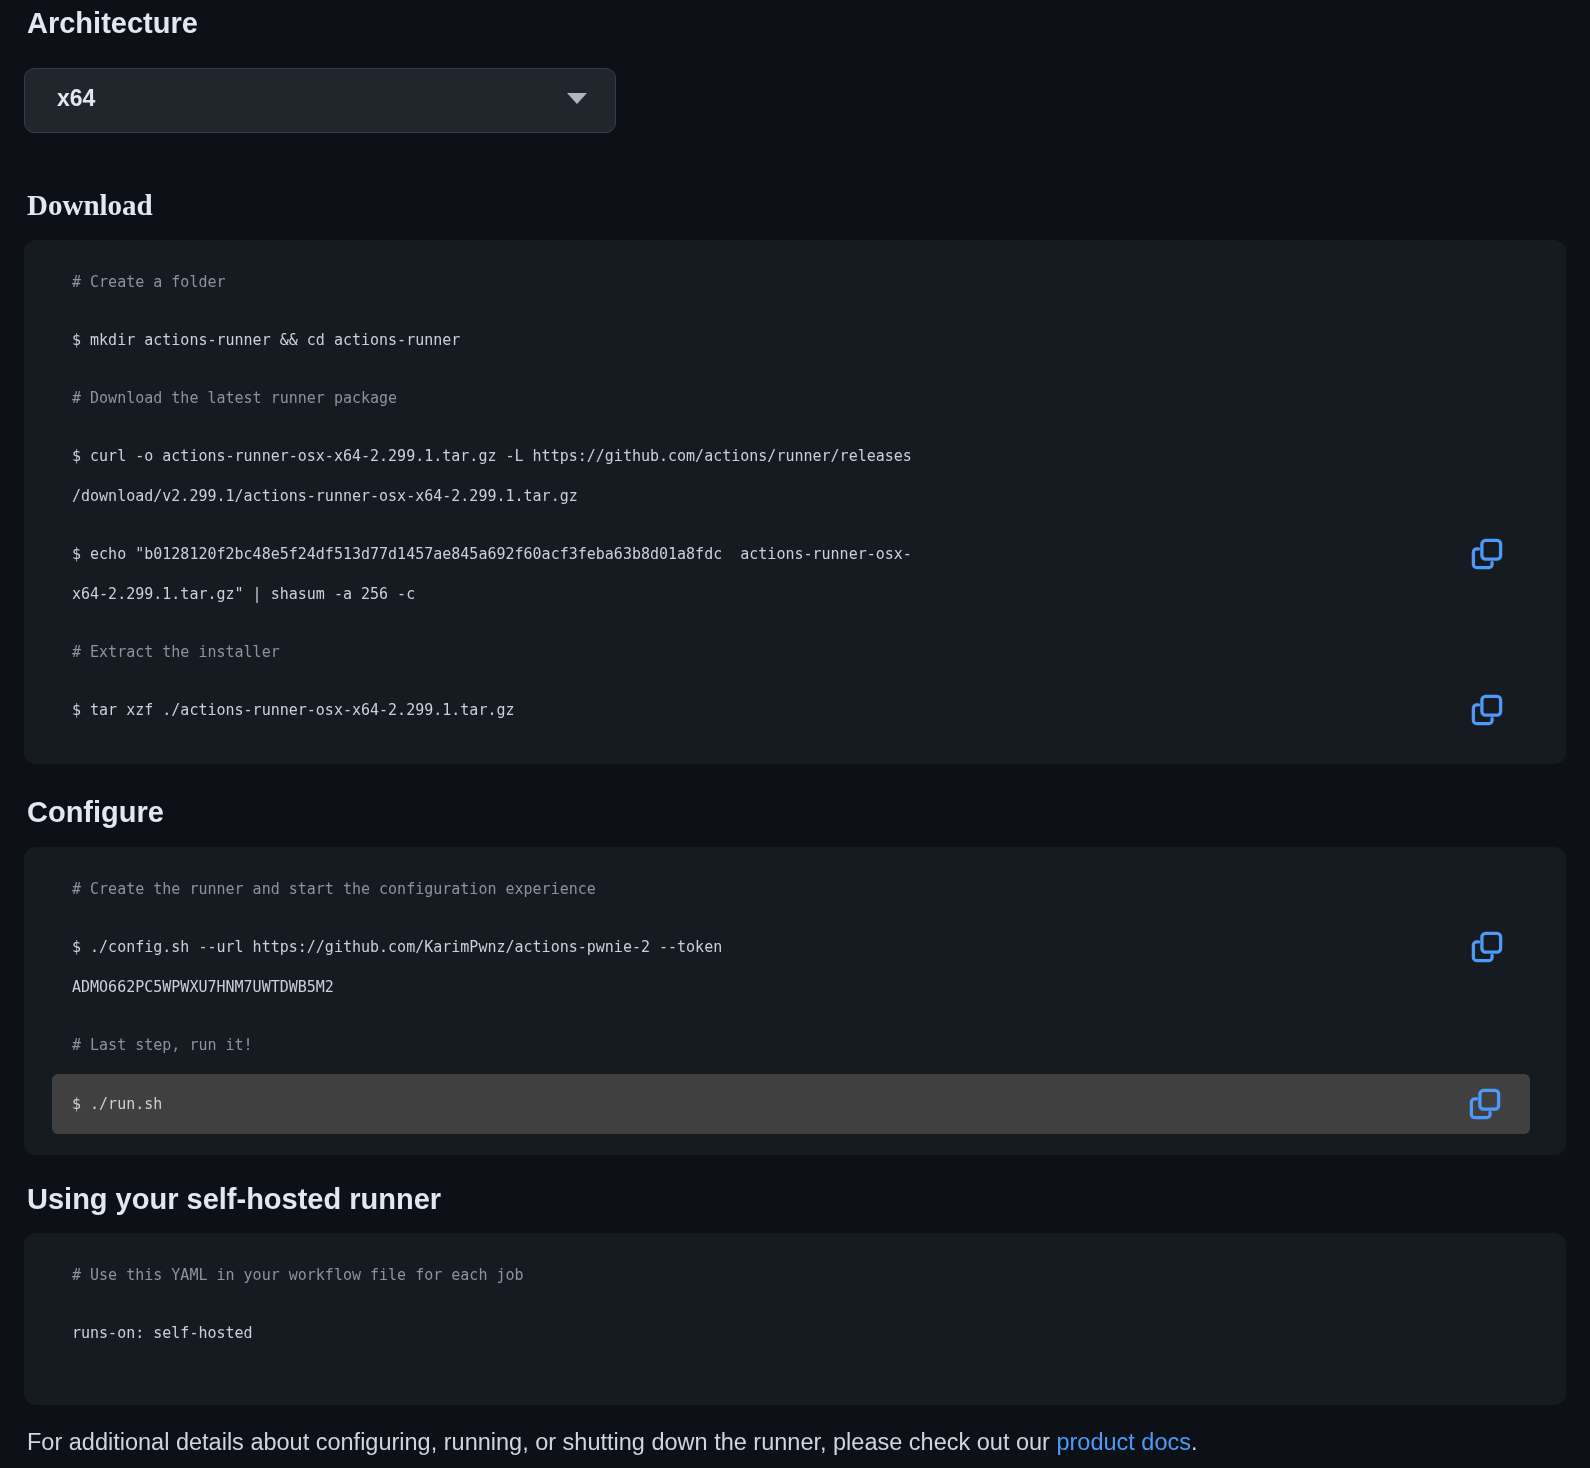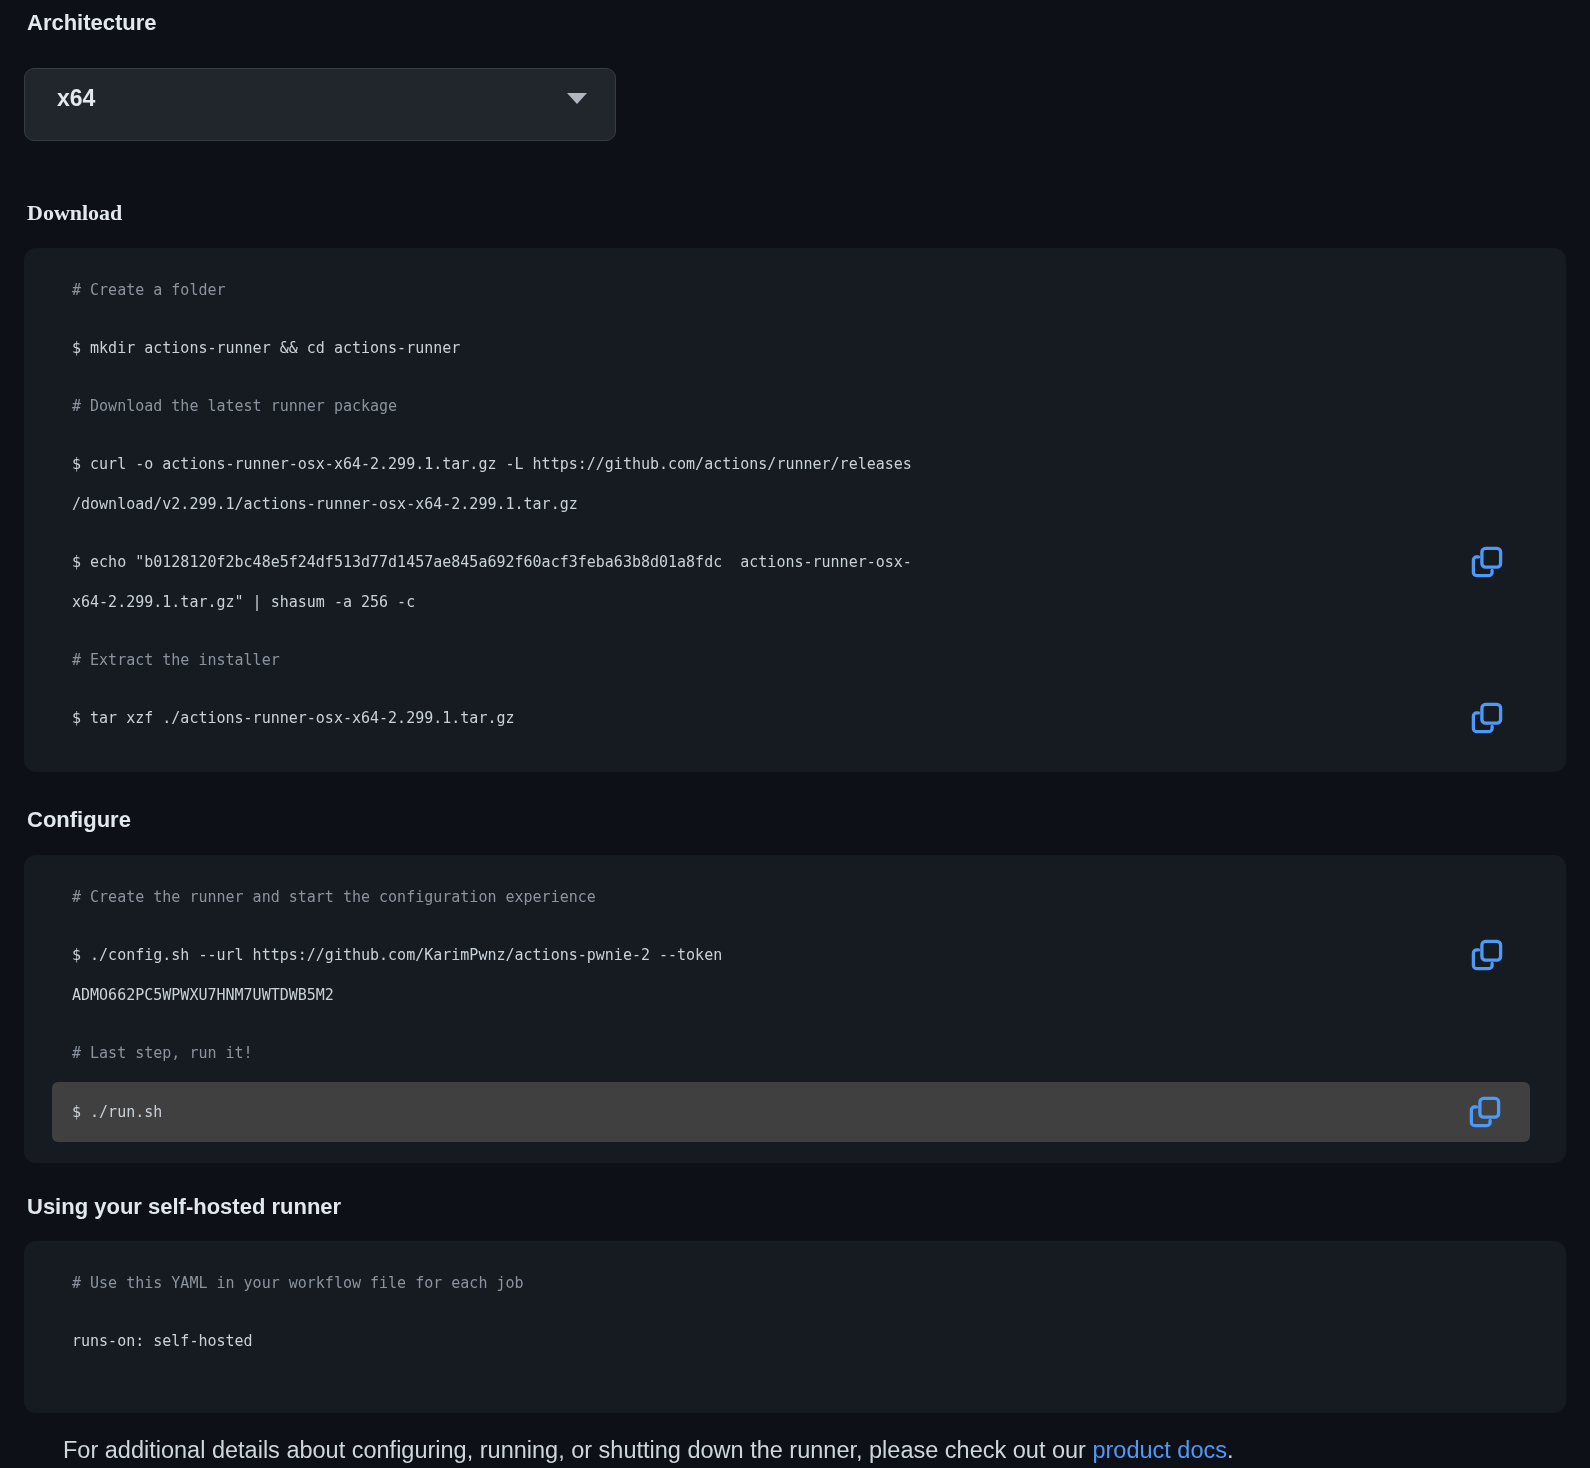--- a/index.html
+++ b/index.html
@@ -1,49 +1,49 @@
 <!DOCTYPE html>
 <html><head>
 <meta charset="utf-8">
 <style>
   html,body{margin:0;padding:0;background:#0d1117;}
   body{width:1590px;height:1468px;overflow:hidden;
        font-family:"Liberation Sans",sans-serif;-webkit-font-smoothing:antialiased;}
   .page{padding:8px 24px 0;}
 
-  .section-heading{margin:0;font-size:22px;line-height:30px;font-weight:700;color:#e1e8ef;padding-left:3px;}
+  .section-heading{margin:0;font-size:29px;line-height:30px;font-weight:700;color:#e1e8ef;padding-left:3px;}
   #download-heading{margin-top:57px;font-family:Liberation Serif, serif;}
   #configure-heading{margin-top:33px;}
   #usage-heading{margin-top:29px;}
 
   
   .select{margin-top:30px;width:530px;height:59px;background:#21262d;border:1px solid #363d46;
           border-radius:10px;display:flex;align-items:center;justify-content:space-between;
-          padding:0 28px 12px 32px;cursor:pointer;}
+          padding:0 28px 4px 32px;cursor:pointer;}
   .select-value{font-size:23px;font-weight:600;color:#e1e8ef;}
   .chevron{width:0;height:0;border-left:10px solid transparent;border-right:10px solid transparent;
            border-top:11px solid #aeb6c0;}
 
   
   .code-block{background:#161b22;border-radius:12px;margin-top:20px;padding-top:22px;}
   .code-block.pb1{padding-bottom:34px;}
   .code-block.pb2{padding-bottom:21px;}
   .code-block.pb3{padding-bottom:52px;margin-top:19px;}
   .row{position:relative;padding:0 160px 0 48px;line-height:40px;white-space:pre;
        font-family:"DejaVu Sans Mono",monospace;font-size:15px;}
   .row.gap{margin-top:18px;}
   .row.comment{color:#8b949e;}
   .row.command,.row.wrap{color:#c9d1d9;}
   .row.highlight{background:#404040;margin:9px 36px 0 28px;padding:10px 140px 10px 20px;border-radius:6px;}
   .copy-btn{position:absolute;right:62px;top:50%;transform:translateY(-50%);
             width:34px;height:34px;background:none;border:none;padding:0;cursor:pointer;line-height:0;}
   .row.highlight .copy-btn{right:28px;}
 
   
-  .footer{margin-top:22px;font-size:23.5px;line-height:30px;color:#ced6de;padding-left:3px;white-space:pre-wrap;margin-left:36px;}
+  .footer{margin-top:22px;font-size:23.5px;line-height:30px;color:#ced6de;padding-left:3px;white-space:pre-wrap;}
   .footer .link{color:#4e9af8;text-decoration:none;cursor:pointer;}
 </style>
 </head>
 <body>
 
 <div class="page">
 
   <h3 class="section-heading" id="architecture-heading">Architecture</h3>
 
   <div class="select">

